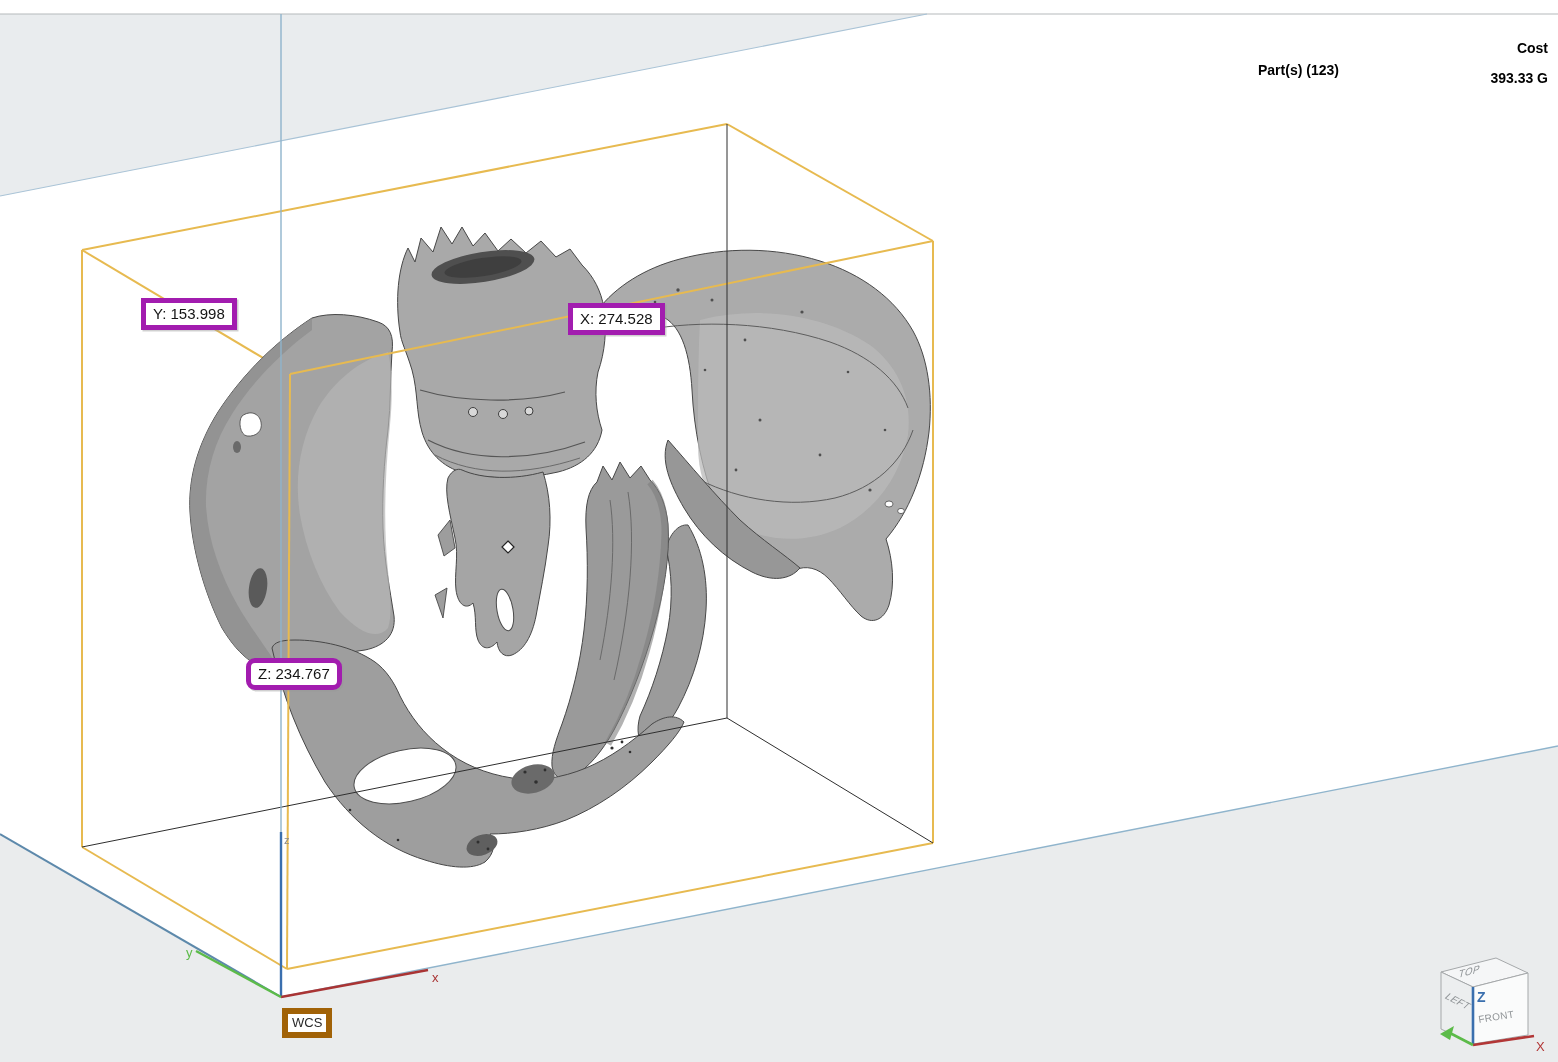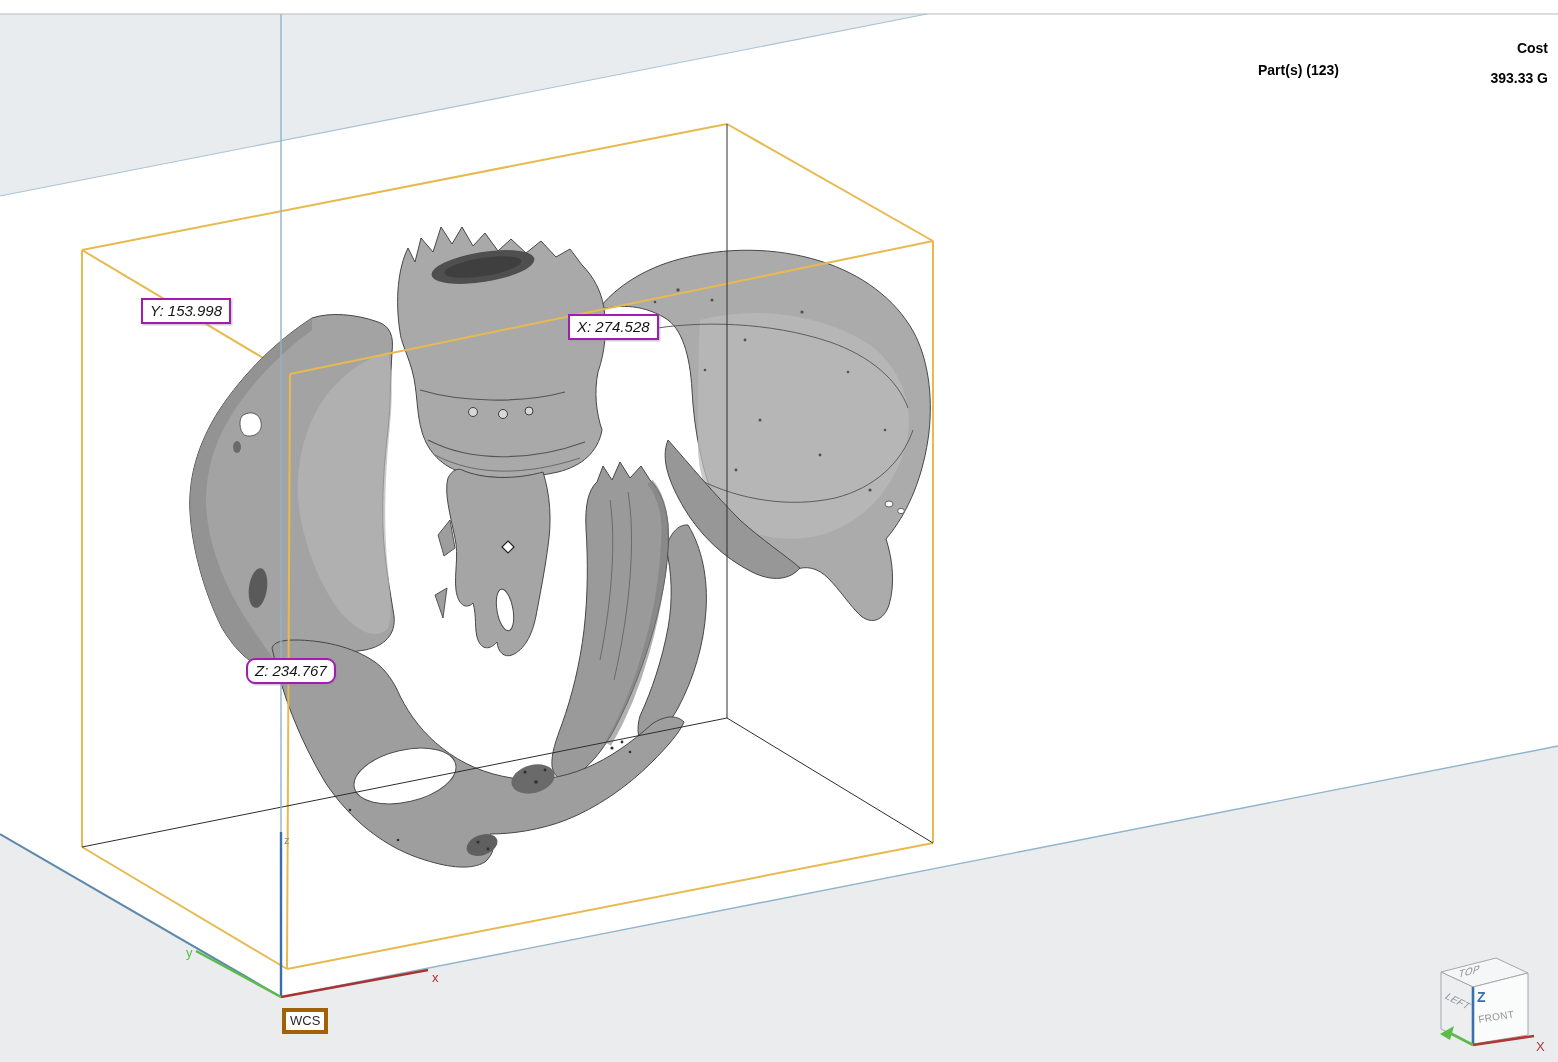--- a/index.html
+++ b/index.html
@@ -1,23 +1,23 @@
 <!DOCTYPE html>
 <html><head>
 <meta charset="utf-8">
 <style>
   html,body{margin:0;padding:0;background:#fff;}
   #app{position:relative;width:1558px;height:1062px;overflow:hidden;
        font-family:"Liberation Sans", sans-serif;background:#fff;}
   #scene{position:absolute;left:0;top:0;}
   .hdr{position:absolute;font-weight:bold;font-size:14px;color:#000000;white-space:nowrap;}
-  .dim-label{position:absolute;background:#fff;border:2px solid #a21caf;
+  .dim-label{position:absolute;background:#fff;border:5px solid #a21caf;
              box-shadow:1.5px 1.5px 0 rgba(150,150,150,.45);
-             font-size:15px;color:#141414;padding:1px 7px 2px 7px;white-space:nowrap;line-height:19px;font-style:italic;}
-  .wcs-label{position:absolute;background:#fff;border:4px solid #a16207;
+             font-size:15px;color:#141414;padding:1px 7px 2px 7px;white-space:nowrap;line-height:19px;}
+  .wcs-label{position:absolute;background:#fff;border:6px solid #a16207;
              font-size:13px;color:#2a2a2a;padding:0 4px 1px 4px;line-height:17px;}
 </style>
 </head>
 <body>
 
 <div id="app">
 
 <svg id="scene" width="1558" height="1062" viewBox="0 0 1558 1062">
 
   <g>
@@ -177,16 +177,16 @@
     <text x="1477" y="1002" font-size="14" font-weight="bold" fill="#3a6fae">Z</text>
     <text x="1536" y="1051" font-size="13" fill="#b23636">X</text>
   </g>
 </svg>
 
   <div class="hdr" style="top:40px; right:10px; text-align:right;">Cost</div>
   <div class="hdr" style="top:62px; left:1258px;">Part(s) (123)</div>
   <div class="hdr" style="top:62px; right:10px; text-align:left;margin-top:8px;">393.33 G</div>
 
   <div class="dim-label" style="left:141px; top:298px;">Y: 153.998</div>
-  <div class="dim-label" style="left:568px; top:314px;">X: 274.528</div>
+  <div class="dim-label" style="left:568px; top:303px;">X: 274.528</div>
   <div class="dim-label" style="left:246px; top:658px;border-radius:9px;">Z: 234.767</div>
   <div class="wcs-label" style="left:282px; top:1008px;">WCS</div>
 </div>
 
 </body></html>

